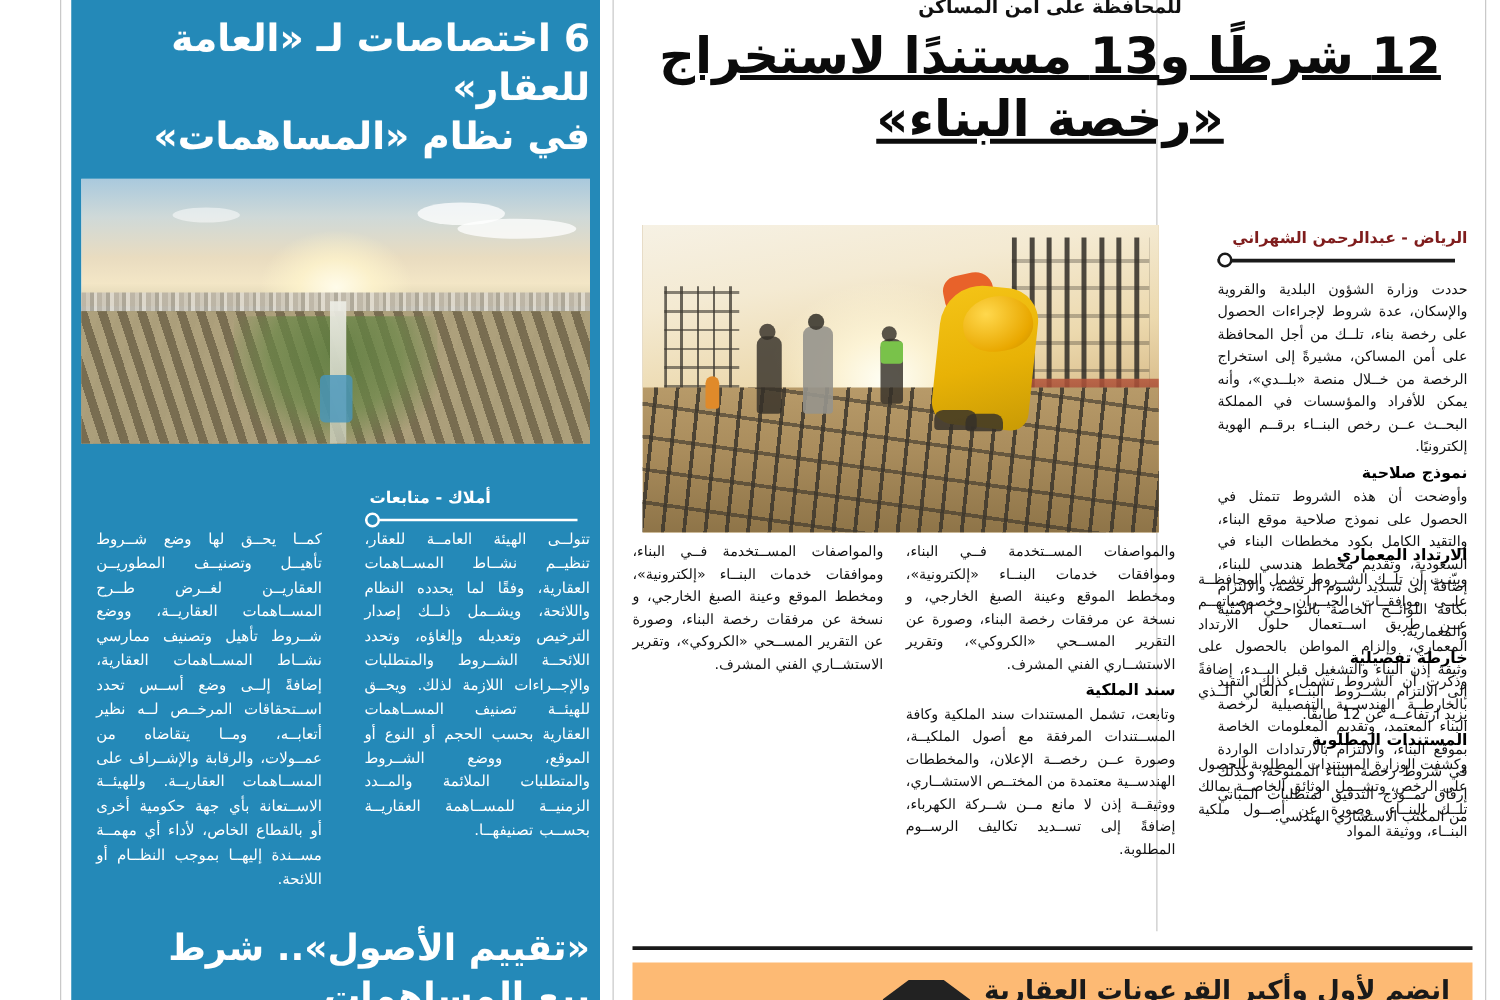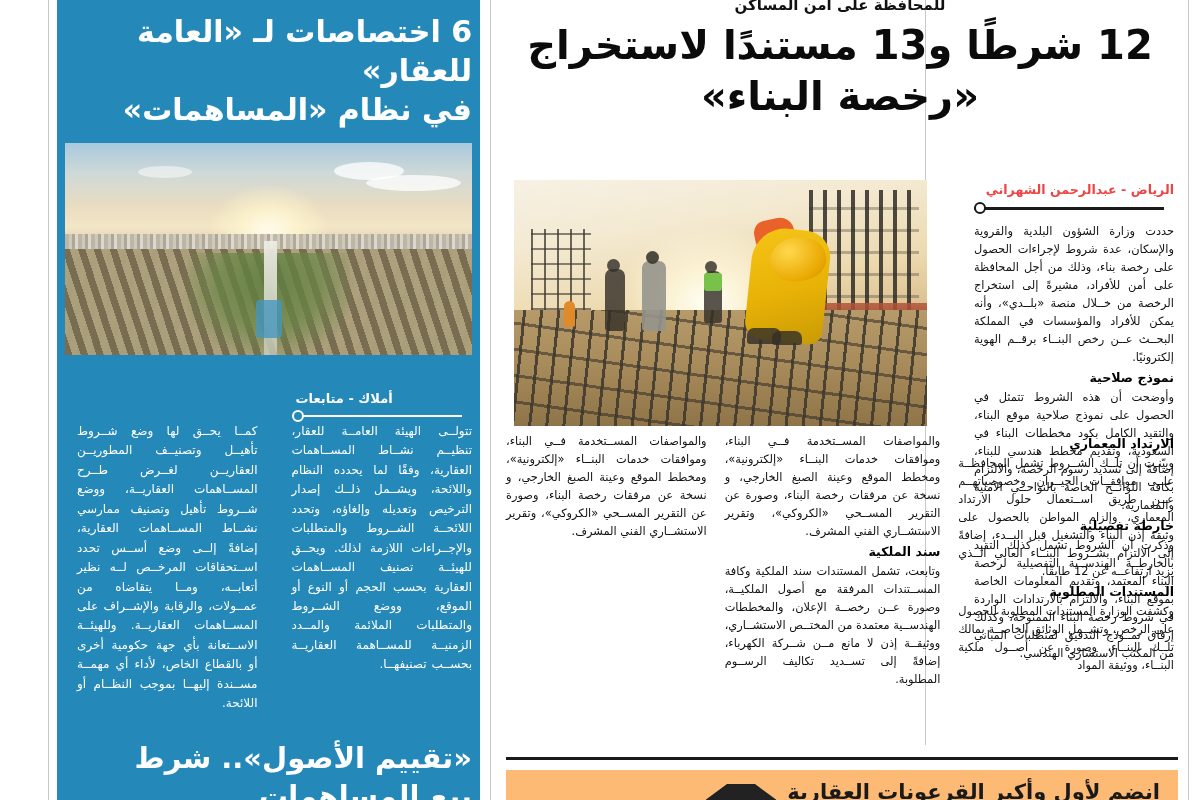--- a/index.html
+++ b/index.html
@@ -134,20 +134,21 @@
     padding: 0 14px; direction: rtl;
   }
   .kicker {
     text-align:center; font-size: 15px; font-weight:700; color:#111;
     letter-spacing:-0.2px; margin-top: -4px; white-space:nowrap;
   }
   .main-headline {
     text-align:center; font-weight: 800; color:#0b0b0b;
     font-size: 40px; line-height: 1.28; margin-top: 6px;
     letter-spacing: -0.5px;
+    text-decoration: underline;
   }
   .main-headline .l2 { display:block; }
 
   .main-photo {
     position:absolute; left:22px; top:180px; width:413px; height:246px;
     overflow:hidden; background:#cfb98f;
   }
   .cs-sky {
     position:absolute; inset:0;
     background: linear-gradient(170deg,#f6f1e4 0%, #f4ead2 22%, #ecd9ae 46%, #d5b784 68%, #b99a68 100%);
@@ -231,21 +232,21 @@
     font-weight: 800; font-size: 12.6px; color:#000;
     text-align: right; margin: 4px 0 3px;
   }
   .sub.rt { text-align: right; }
 
   
   .rcol {
     position:absolute; right:14px; top:182px; width:200px; direction: rtl;
   }
   .rcol .byline {
-    font-weight: 800; font-size: 12.6px; text-align: right; color:#ef4444;
+    font-weight: 800; font-size: 12.6px; text-align: right; color:#7f1d1d;
     padding-bottom: 5px;
   }
   .rule-dark { position:relative; height: 12px; margin-bottom: 8px; }
   .rule-dark .rule { position:absolute; left:0; right:10px; top:5px; height:2.5px; background:#1a1a1a; }
   .rule-dark .dot  { position:absolute; left:0; top:0; width:12px; height:12px; border-radius:50%;
                      border:2.5px solid #1a1a1a; background:#fff; }
   .rcol p {
     font-size: 11.4px; line-height: 1.58; color:#111;
     text-align: justify; text-align-last: right; margin-bottom: 2px;
   }
@@ -356,21 +357,21 @@
       <div class="cs-fig cs-boot"></div>
       <div class="cs-fig cs-boot2"></div>
     </figure>
 
     <div class="rcol">
       <div class="byline">الرياض - عبدالرحمن الشهراني</div>
       <div class="rule-dark">
         <div class="rule"></div>
         <div class="dot"></div>
       </div>
-      <p>حددت وزارة الشؤون البلدية والقروية والإسكان، عدة شروط لإجراءات الحصول على رخصة بناء، وذلك من أجل المحافظة على أمن للأفراد، مشيرةً إلى استخراج الرخصة من خــلال منصة «بلــدي»، وأنه يمكن للأفراد والمؤسسات في المملكة البحــث عــن رخص البنــاء برقــم الهوية إلكترونيًا.</p>
+      <p>حددت وزارة الشؤون البلدية والقروية والإسكان، عدة شروط لإجراءات الحصول على رخصة بناء، تلــك من أجل المحافظة على أمن المساكن، مشيرةً إلى استخراج الرخصة من خــلال منصة «بلــدي»، وأنه يمكن للأفراد والمؤسسات في المملكة البحــث عــن رخص البنــاء برقــم الهوية إلكترونيًا.</p>
       <div class="sub rt">نموذج صلاحية</div>
       <p>وأوضحت أن هذه الشروط تتمثل في الحصول على نموذج صلاحية موقع البناء، والتقيد الكامل بكود مخططات البناء في السعودية، وتقديم مخطط هندسي للبناء، إضافةً إلى تسديد رسوم الرخصة، والالتزام بكافة اللوائــح الخاصة بالنواحــي الأمنّية والمعمارية.</p>
       <div class="sub rt">خارطة تفصيلية</div>
       <p>وذكرت أن الشروط تشمل كذلك التقيد بالخارطــة الهندســية التفصيلية لرخصة البناء المعتمد، وتقديم المعلومات الخاصة بموقع البناء، والالتزام بالارتدادات الواردة في شروط رخصة البناء الممنوحة، وكذلك إرفاق نمــوذج التدقيق لمتطلبات المباني من المكتب الاستشاري الهندسي.</p>
     </div>
 
     <div class="main-cols">
       <div class="mcol">
         <div class="sub">الارتداد المعماري</div>
         <p>وبيّنـت أن تلــك الشــروط تشمل المحافظــة علــى موافقــات الجيــران وخصوصياتهــم عــن طريق اســتعمال حلول الارتداد المعماري، وإلزام المواطن بالحصول على وثيقة إذن البناء والتشغيل قبل البــدء، إضافةً إلى الالتزام بشــروط البنــاء العالي الــذي يزيد ارتفاعــه عن 12 طابقًا.</p>

